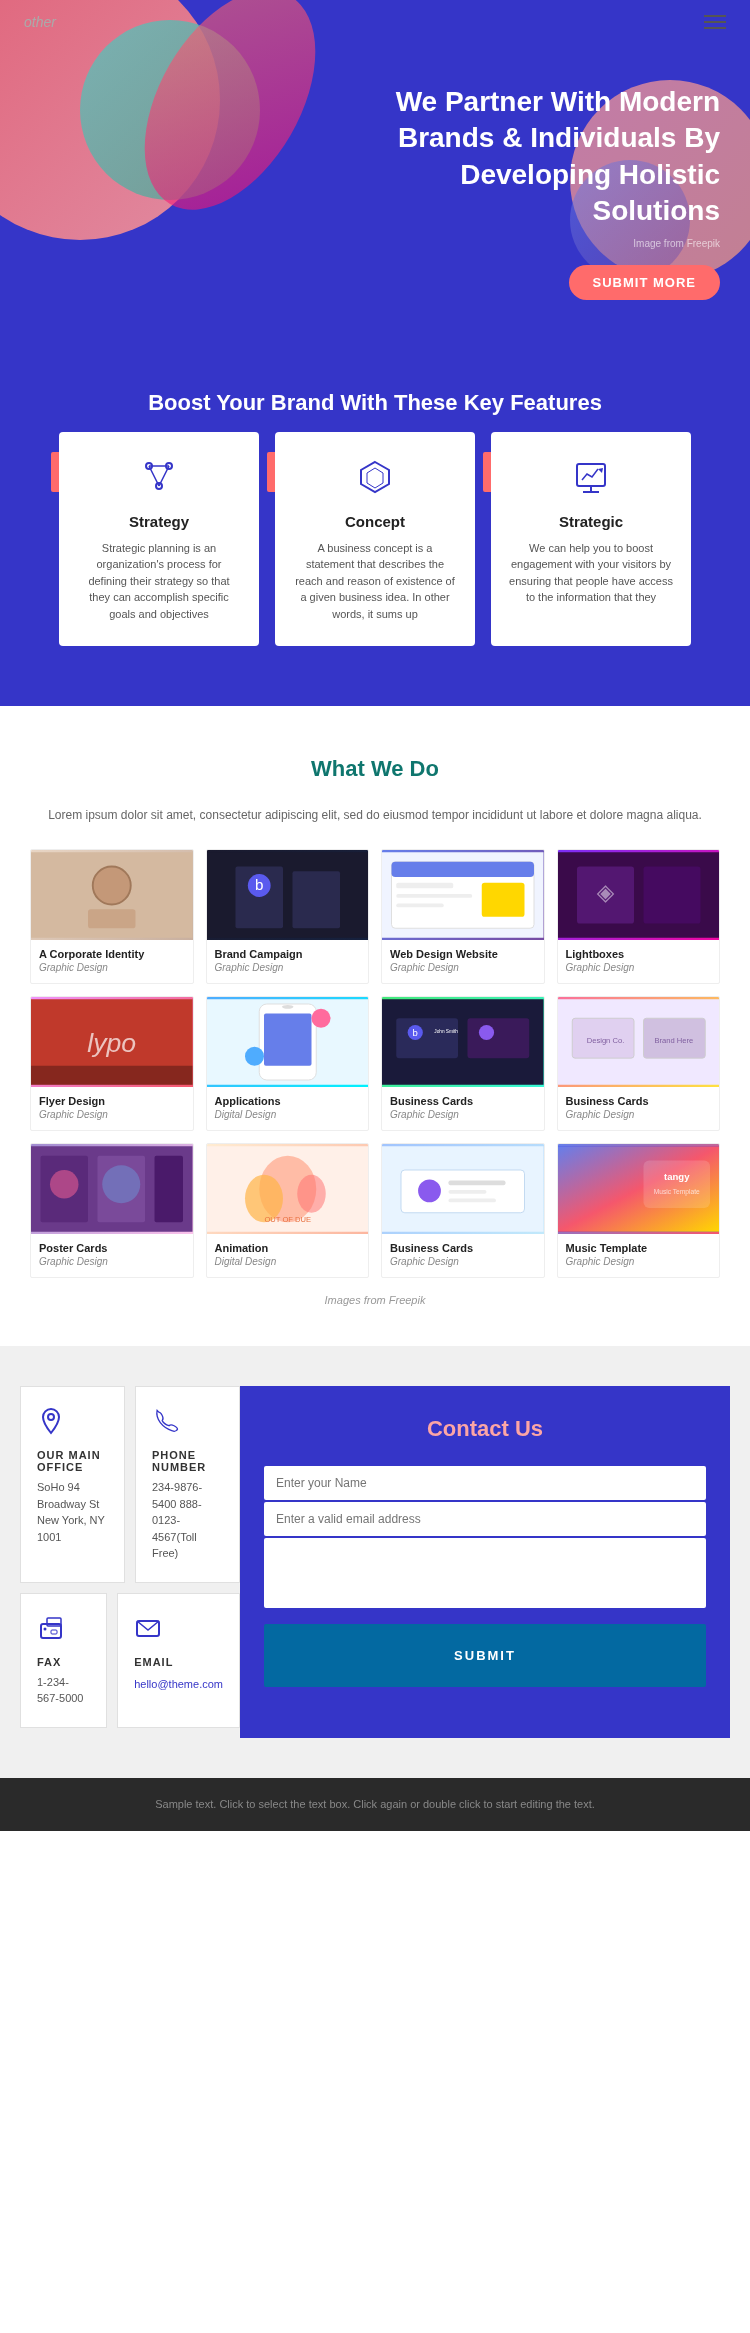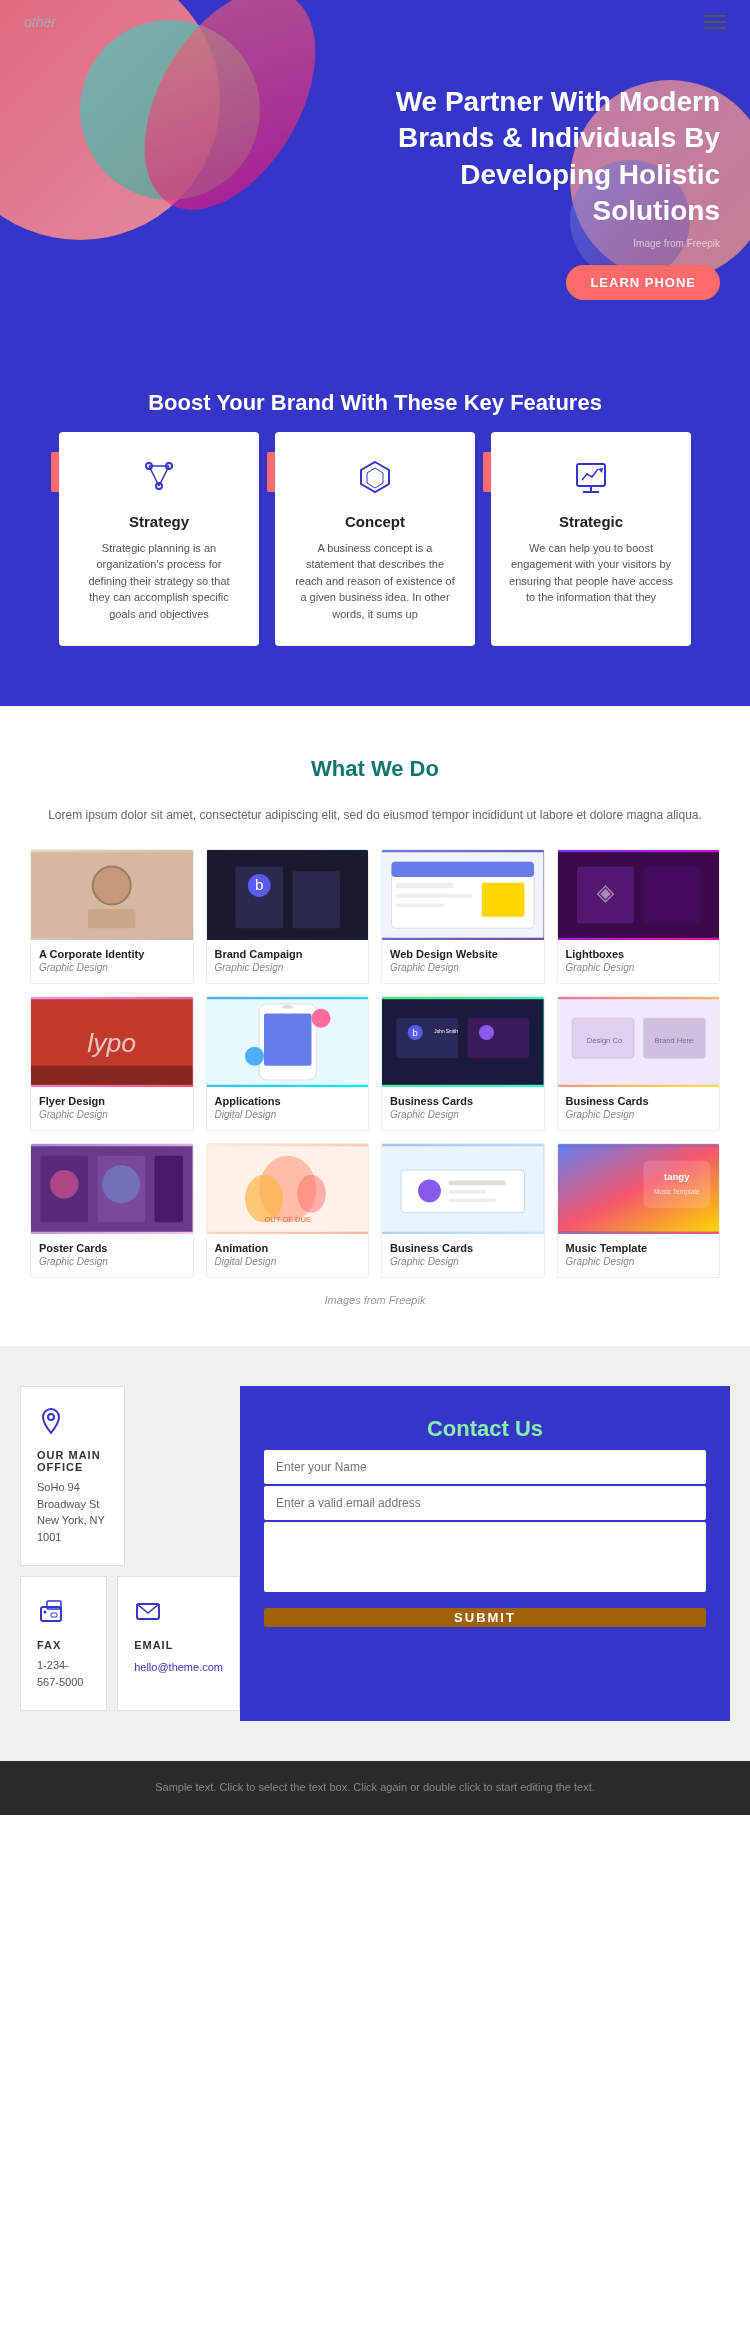--- a/index.html
+++ b/index.html
@@ -276,24 +276,24 @@
       color: #3535c8;
       font-size: 11px;
       text-decoration: none;
     }
     .contact-form-col {
       background: #3535c8;
       flex: 1;
       padding: 30px 24px;
     }
     .contact-form-title {
-      color: #86efac;
+      color: #fca5a5;
       font-size: 22px;
       font-weight: bold;
-      margin-bottom: 8px;
+      margin-bottom: 24px;
       text-align: center;
     }
     .contact-input {
       width: 100%;
       padding: 10px 12px;
       margin-bottom: 2px;
       border: none;
       border-radius: 2px;
       font-size: 12px;
       color: #333;
@@ -305,25 +305,25 @@
       margin-bottom: 12px;
       border: none;
       border-radius: 2px;
       font-size: 12px;
       color: #333;
       background: #fff;
       height: 70px;
       resize: none;
     }
     .btn-submit {
-      background: #a16207;
+      background: #0369a1;
       color: #fff;
       border: none;
       width: 100%;
-      padding: 2px;
+      padding: 24px;
       font-size: 13px;
       font-weight: bold;
       cursor: pointer;
       letter-spacing: 2px;
       border-radius: 2px;
     }
 
     
     .footer {
       background: #2a2a2a;
@@ -359,21 +359,21 @@
     <div class="hero-bg-shapes">
       <div class="shape1"></div>
       <div class="shape2"></div>
       <div class="shape3"></div>
       <div class="shape4"></div>
       <div class="shape5"></div>
     </div>
     <div class="hero-content">
       <h1 class="hero-title">We Partner With Modern Brands &amp; Individuals By Developing Holistic Solutions</h1>
       <p class="hero-image-credit">Image from Freepik</p>
-      <button class="btn-learn-more">LEARN PHONE</button>
+      <button class="btn-learn-more">SUBMIT MORE</button>
     </div>
   </div>
 </div>
 
 <div class="features-section">
   <h2 class="features-title">Boost Your Brand With These Key Features</h2>
   <div class="features-grid">
     <div class="feature-card">
       <div class="feature-icon">
         <svg width="40" height="40" viewBox="0 0 40 40" fill="none">
@@ -624,20 +624,30 @@
         <div class="contact-info-box">
           <div class="contact-info-icon">
             <svg width="28" height="28" viewBox="0 0 28 28" fill="none">
               <path d="M14 2C9.6 2 6 5.6 6 10C6 16 14 26 14 26C14 26 22 16 22 10C22 5.6 18.4 2 14 2Z" stroke="#3535c8" stroke-width="2" fill="none"></path>
               <circle cx="14" cy="10" r="3" stroke="#3535c8" stroke-width="2" fill="none"></circle>
             </svg>
           </div>
           <div class="contact-info-label">OUR MAIN OFFICE</div>
           <div class="contact-info-value">SoHo 94 Broadway St
 New York, NY 1001</div>
+        </div>
+        <div class="contact-info-box">
+          <div class="contact-info-icon">
+            <svg width="28" height="28" viewBox="0 0 28 28" fill="none">
+              <path d="M6 4C6 4 8 4 10 8C12 12 10 14 10 14C10 14 12 18 18 20C18 20 20 18 24 20C28 22 28 24 28 24C28 24 26 28 22 26C10 22 2 12 4 2C4 2 6 4 6 4Z" stroke="#3535c8" stroke-width="1.5" fill="none" transform="scale(0.85) translate(2,2)"></path>
+            </svg>
+          </div>
+          <div class="contact-info-label">PHONE NUMBER</div>
+          <div class="contact-info-value">234-9876-5400
+888-0123-4567(Toll Free)</div>
         </div>
       </div>
       <div class="contact-boxes-row">
         <div class="contact-info-box">
           <div class="contact-info-icon">
             <svg width="28" height="28" viewBox="0 0 28 28" fill="none">
               <rect x="4" y="10" width="20" height="14" rx="2" stroke="#3535c8" stroke-width="2"></rect>
               <rect x="10" y="4" width="14" height="8" rx="1" stroke="#3535c8" stroke-width="1.5"></rect>
               <rect x="14" y="16" width="6" height="4" rx="1" stroke="#3535c8" stroke-width="1"></rect>
               <circle cx="8" cy="15" r="1.5" fill="#3535c8"></circle>

